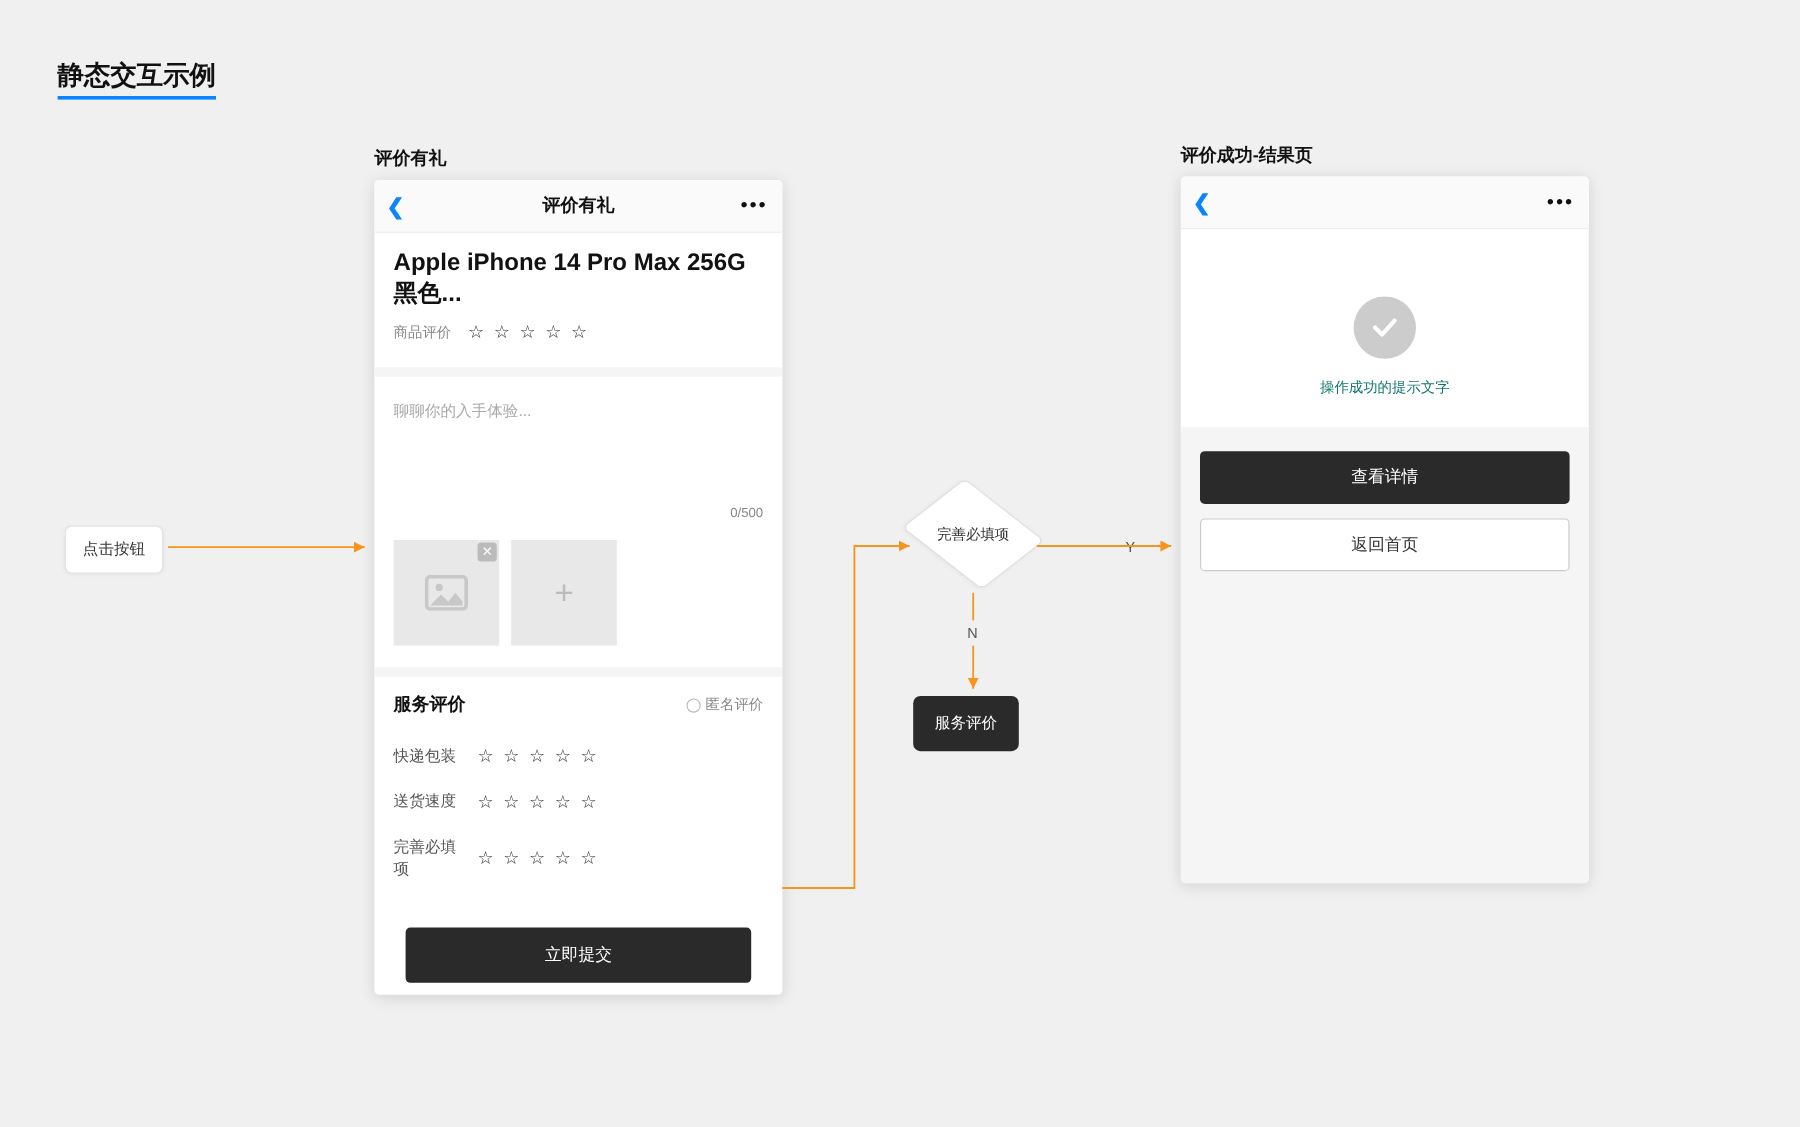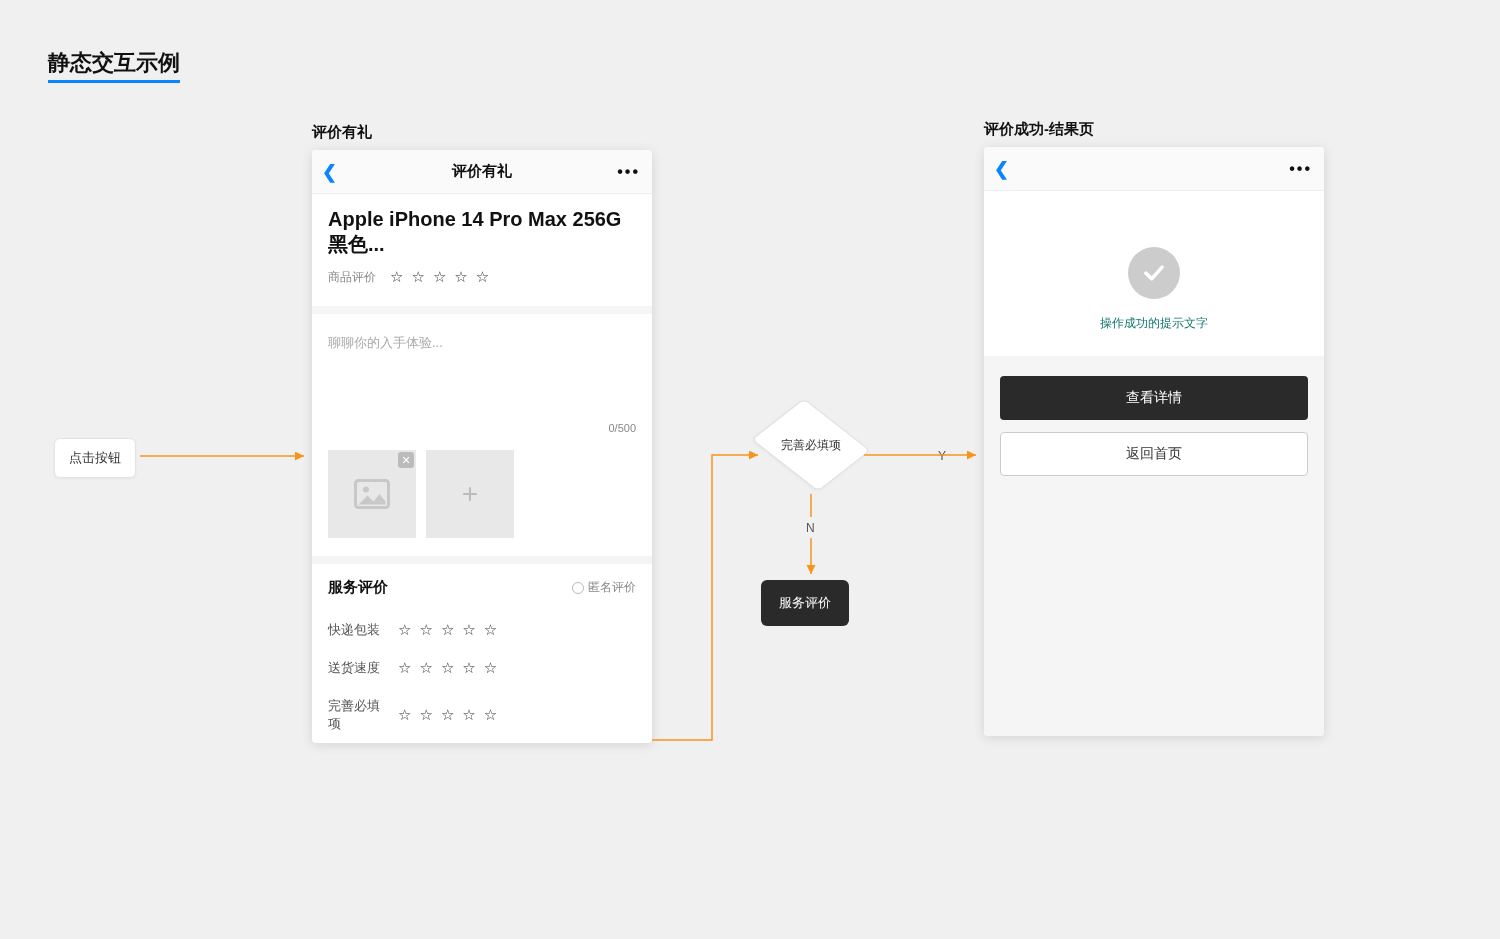--- a/index.html
+++ b/index.html
@@ -144,20 +144,23 @@
       </div>
       <div class="service-row">
         <span class="service-label">完善必填项</span>
         <div class="stars">
             <span class="star">☆</span>
             <span class="star">☆</span>
             <span class="star">☆</span>
             <span class="star">☆</span>
             <span class="star">☆</span>
           </div>
+      </div>
+      <div class="submit-block">
+        <button class="submit-btn">立即提交</button>
       </div>
     </div>
   </div>
 </div>
 
 <div class="diamond-wrap">
   <div class="diamond"></div>
   <div class="diamond-label">完善必填项</div>
 </div>
 <div class="branch-yes">Y</div>

